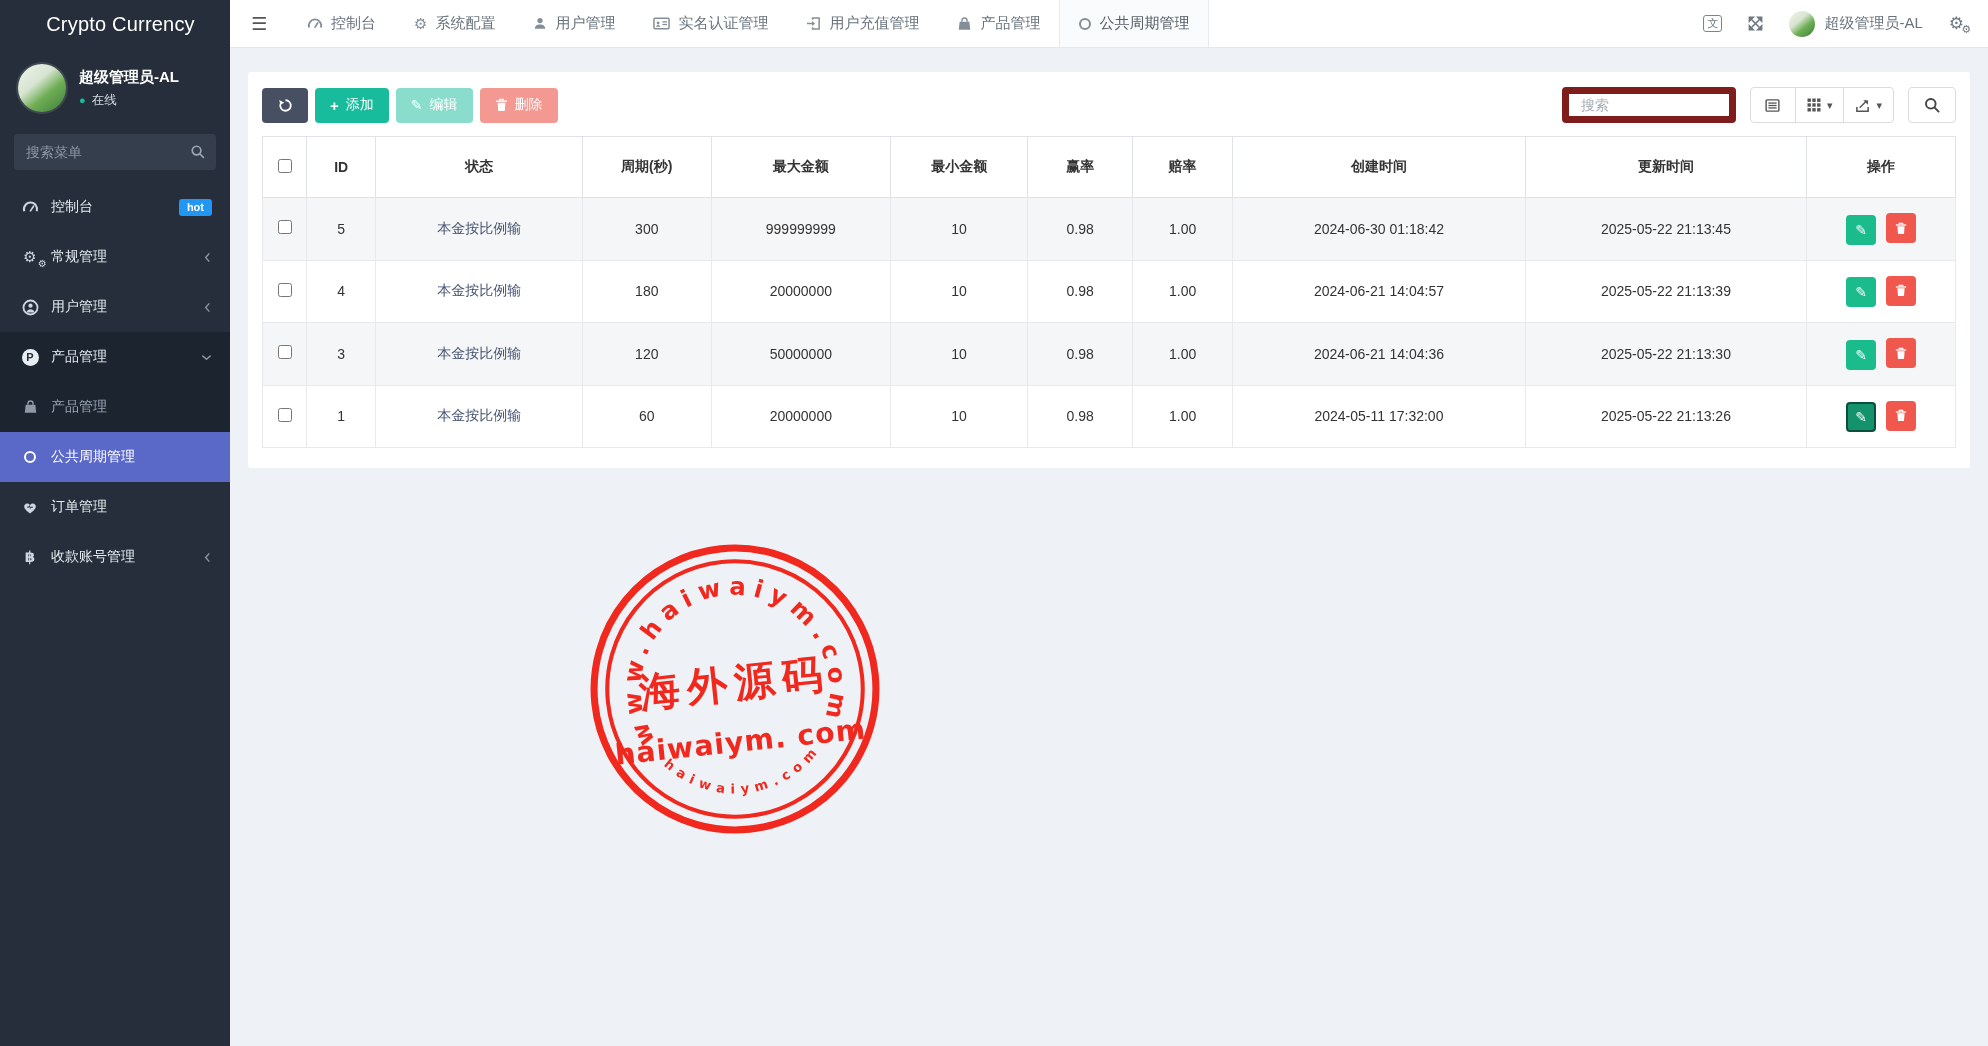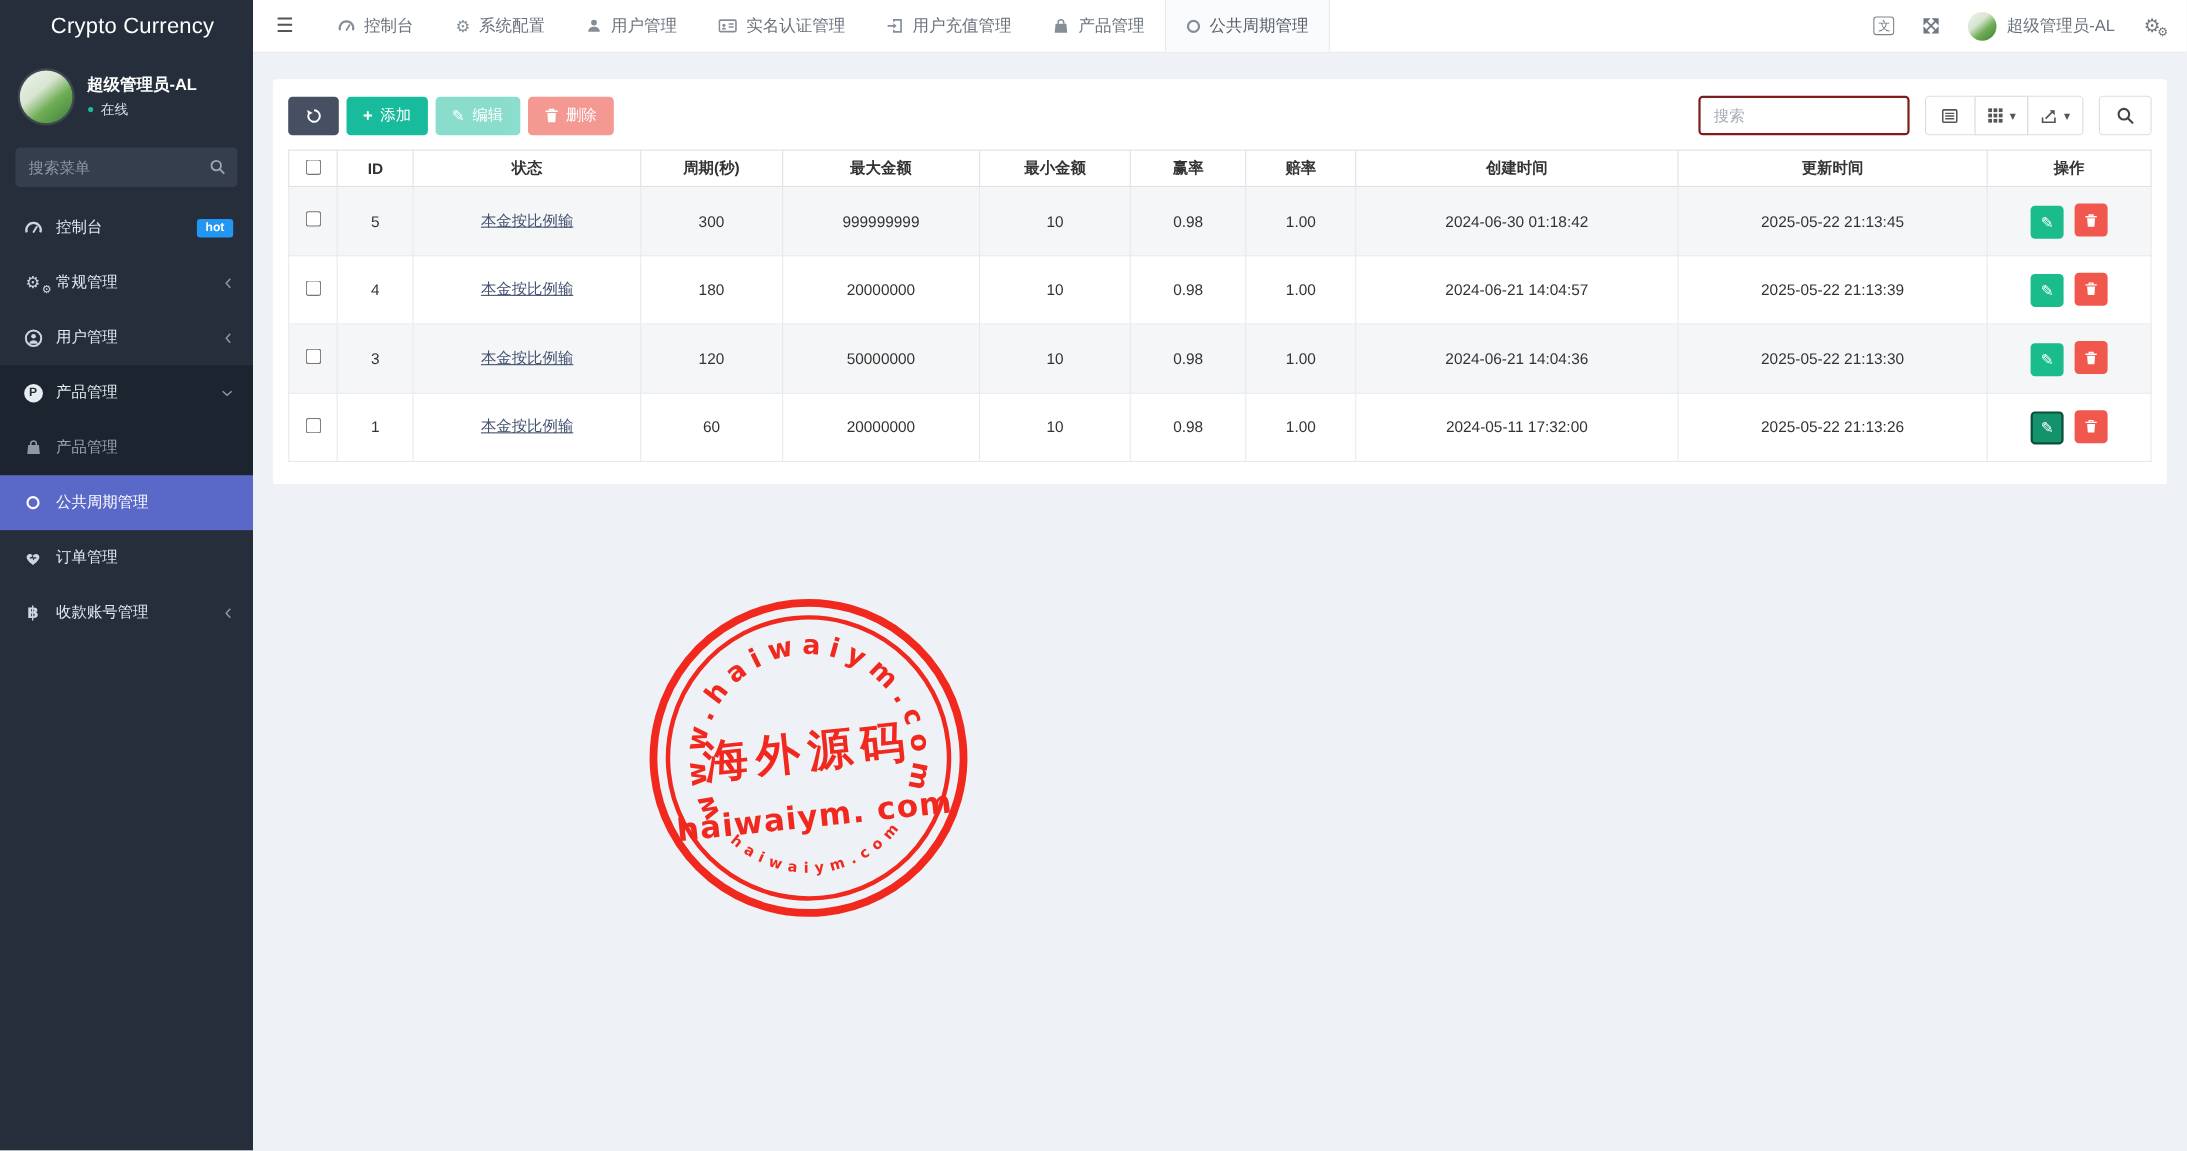--- a/index.html
+++ b/index.html
@@ -72,40 +72,40 @@
   .tb-left { display:flex; gap:7px; }
   .btn { height:35px; border:none; border-radius:4px; color:#fff; font-size:14px; font-family:inherit;
          display:inline-flex; align-items:center; gap:7px; padding:0 15px; cursor:pointer; }
   .btn-refresh { width:46px; justify-content:center; padding:0; background:#474f63; }
   .btn-add { background:#18bc9c; }
   .btn-edit { background:#18bc9c; opacity:.5; cursor:default; }
   .btn-del { background:#ee5a50; opacity:.62; cursor:default; }
   .plus { font-size:15px; font-weight:bold; line-height:1; }
   .pencil { font-size:14px; line-height:1; }
   .tb-right { margin-left:auto; display:flex; align-items:center; gap:14px; }
-  .search-input { width:192px; height:36px; border:2px solid #7f1d1d; border-radius:4px;
+  .search-input { width:174px; height:36px; border:7px solid #7f1d1d; border-radius:4px;
                   padding:0 12px; font-size:14px; color:#555; font-family:inherit; outline:none; }
   .search-input::placeholder { color:#a6adb5; }
   .btn-group { display:flex; }
   .gbtn { height:36px; min-width:46px; background:#fff; border:1px solid #d9dde2; color:#555;
           display:flex; align-items:center; justify-content:center; gap:6px; padding:0 11px;
           margin-left:-1px; cursor:pointer; }
   .gbtn:first-child { border-radius:4px 0 0 4px; margin-left:0; }
   .gbtn:last-child { border-radius:0 4px 4px 0; }
   .gbtn .caret { font-size:11px; color:#555; }
   .btn-search { width:48px; height:36px; background:#fff; border:1px solid #d9dde2; border-radius:4px;
                 display:flex; align-items:center; justify-content:center; color:#444; cursor:pointer; }
 
   
   table { width:100%; border-collapse:collapse; table-layout:fixed; }
   th, td { border:1px solid #e7e9ec; text-align:center; vertical-align:middle; font-size:14px; }
-  th { padding:7px 6px; font-weight:bold; color:#333; border-color:#dfe2e6; }
+  th { padding:21px 6px; font-weight:bold; color:#333; border-color:#dfe2e6; }
   td { padding:15px 6px; color:#333; }
   tr.stripe td { background:#f5f6f7; }
-  .status-link { color:#44516f; cursor:pointer;text-decoration:underline; }
+  .status-link { color:#44516f; cursor:pointer; }
   .act-btn { width:30px; height:30px; border:none; border-radius:4px; display:inline-flex;
              align-items:center; justify-content:center; color:#fff; margin:0 3px; cursor:pointer; }
   .act-edit { background:#1abc8c; }
   .act-edit.focused { background:#13926c; border:2px solid #0a4f3b; }
   .act-del { background:#f0574d; }
   .chk { width:14px; height:14px; cursor:pointer; }
   .summary { margin-top:17px; font-size:14.5px; color:#525a63; }
 
   
   .watermark { position:absolute; left:358px; top:494px; width:294px; height:294px;

